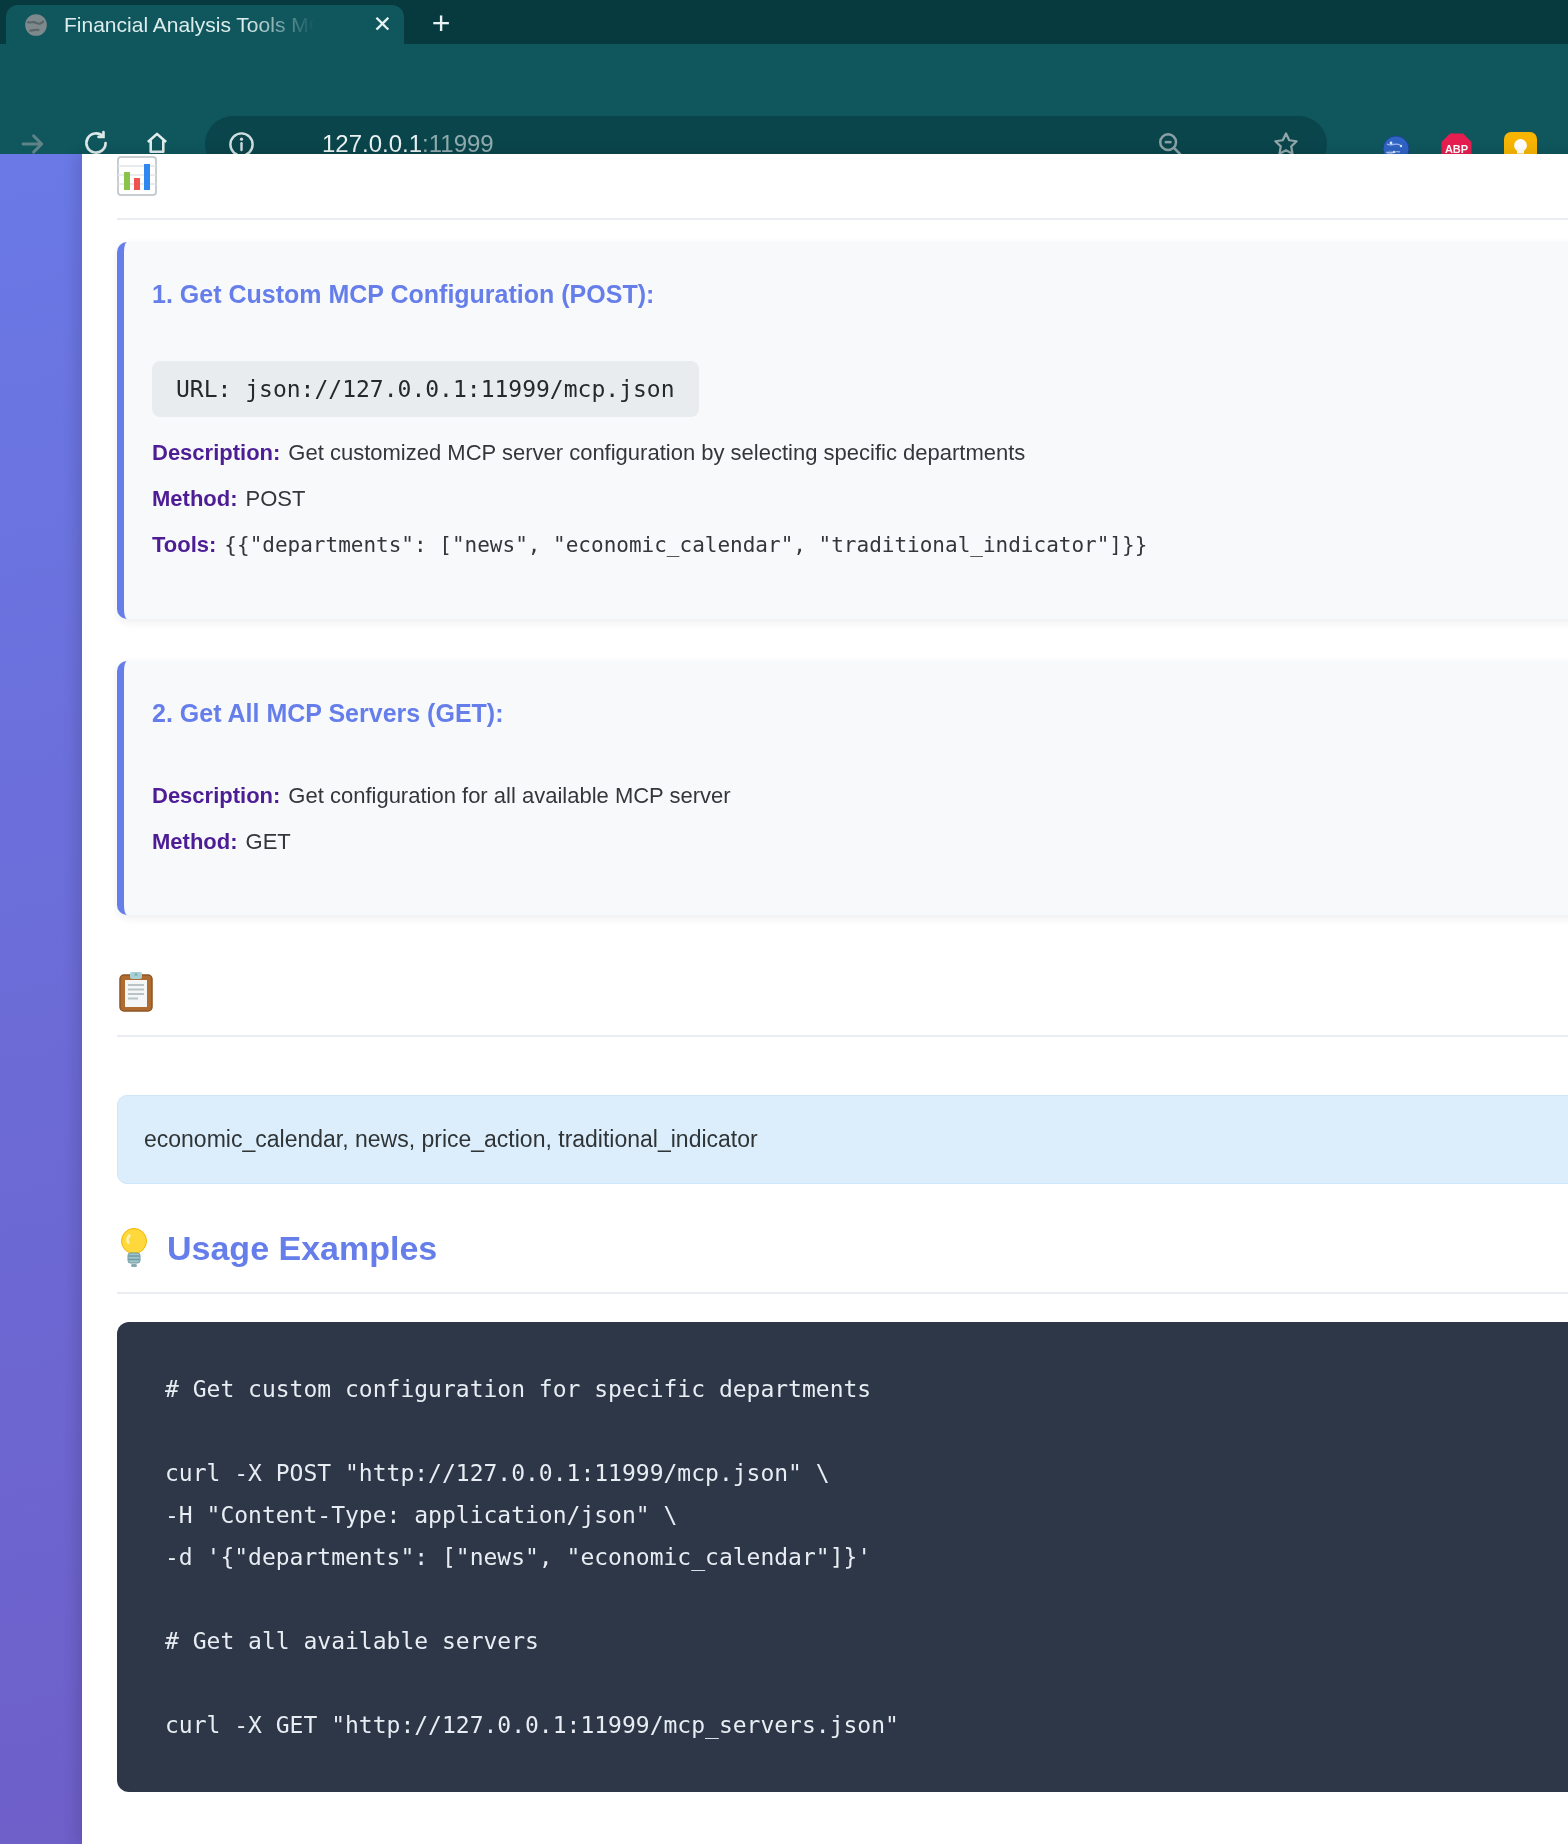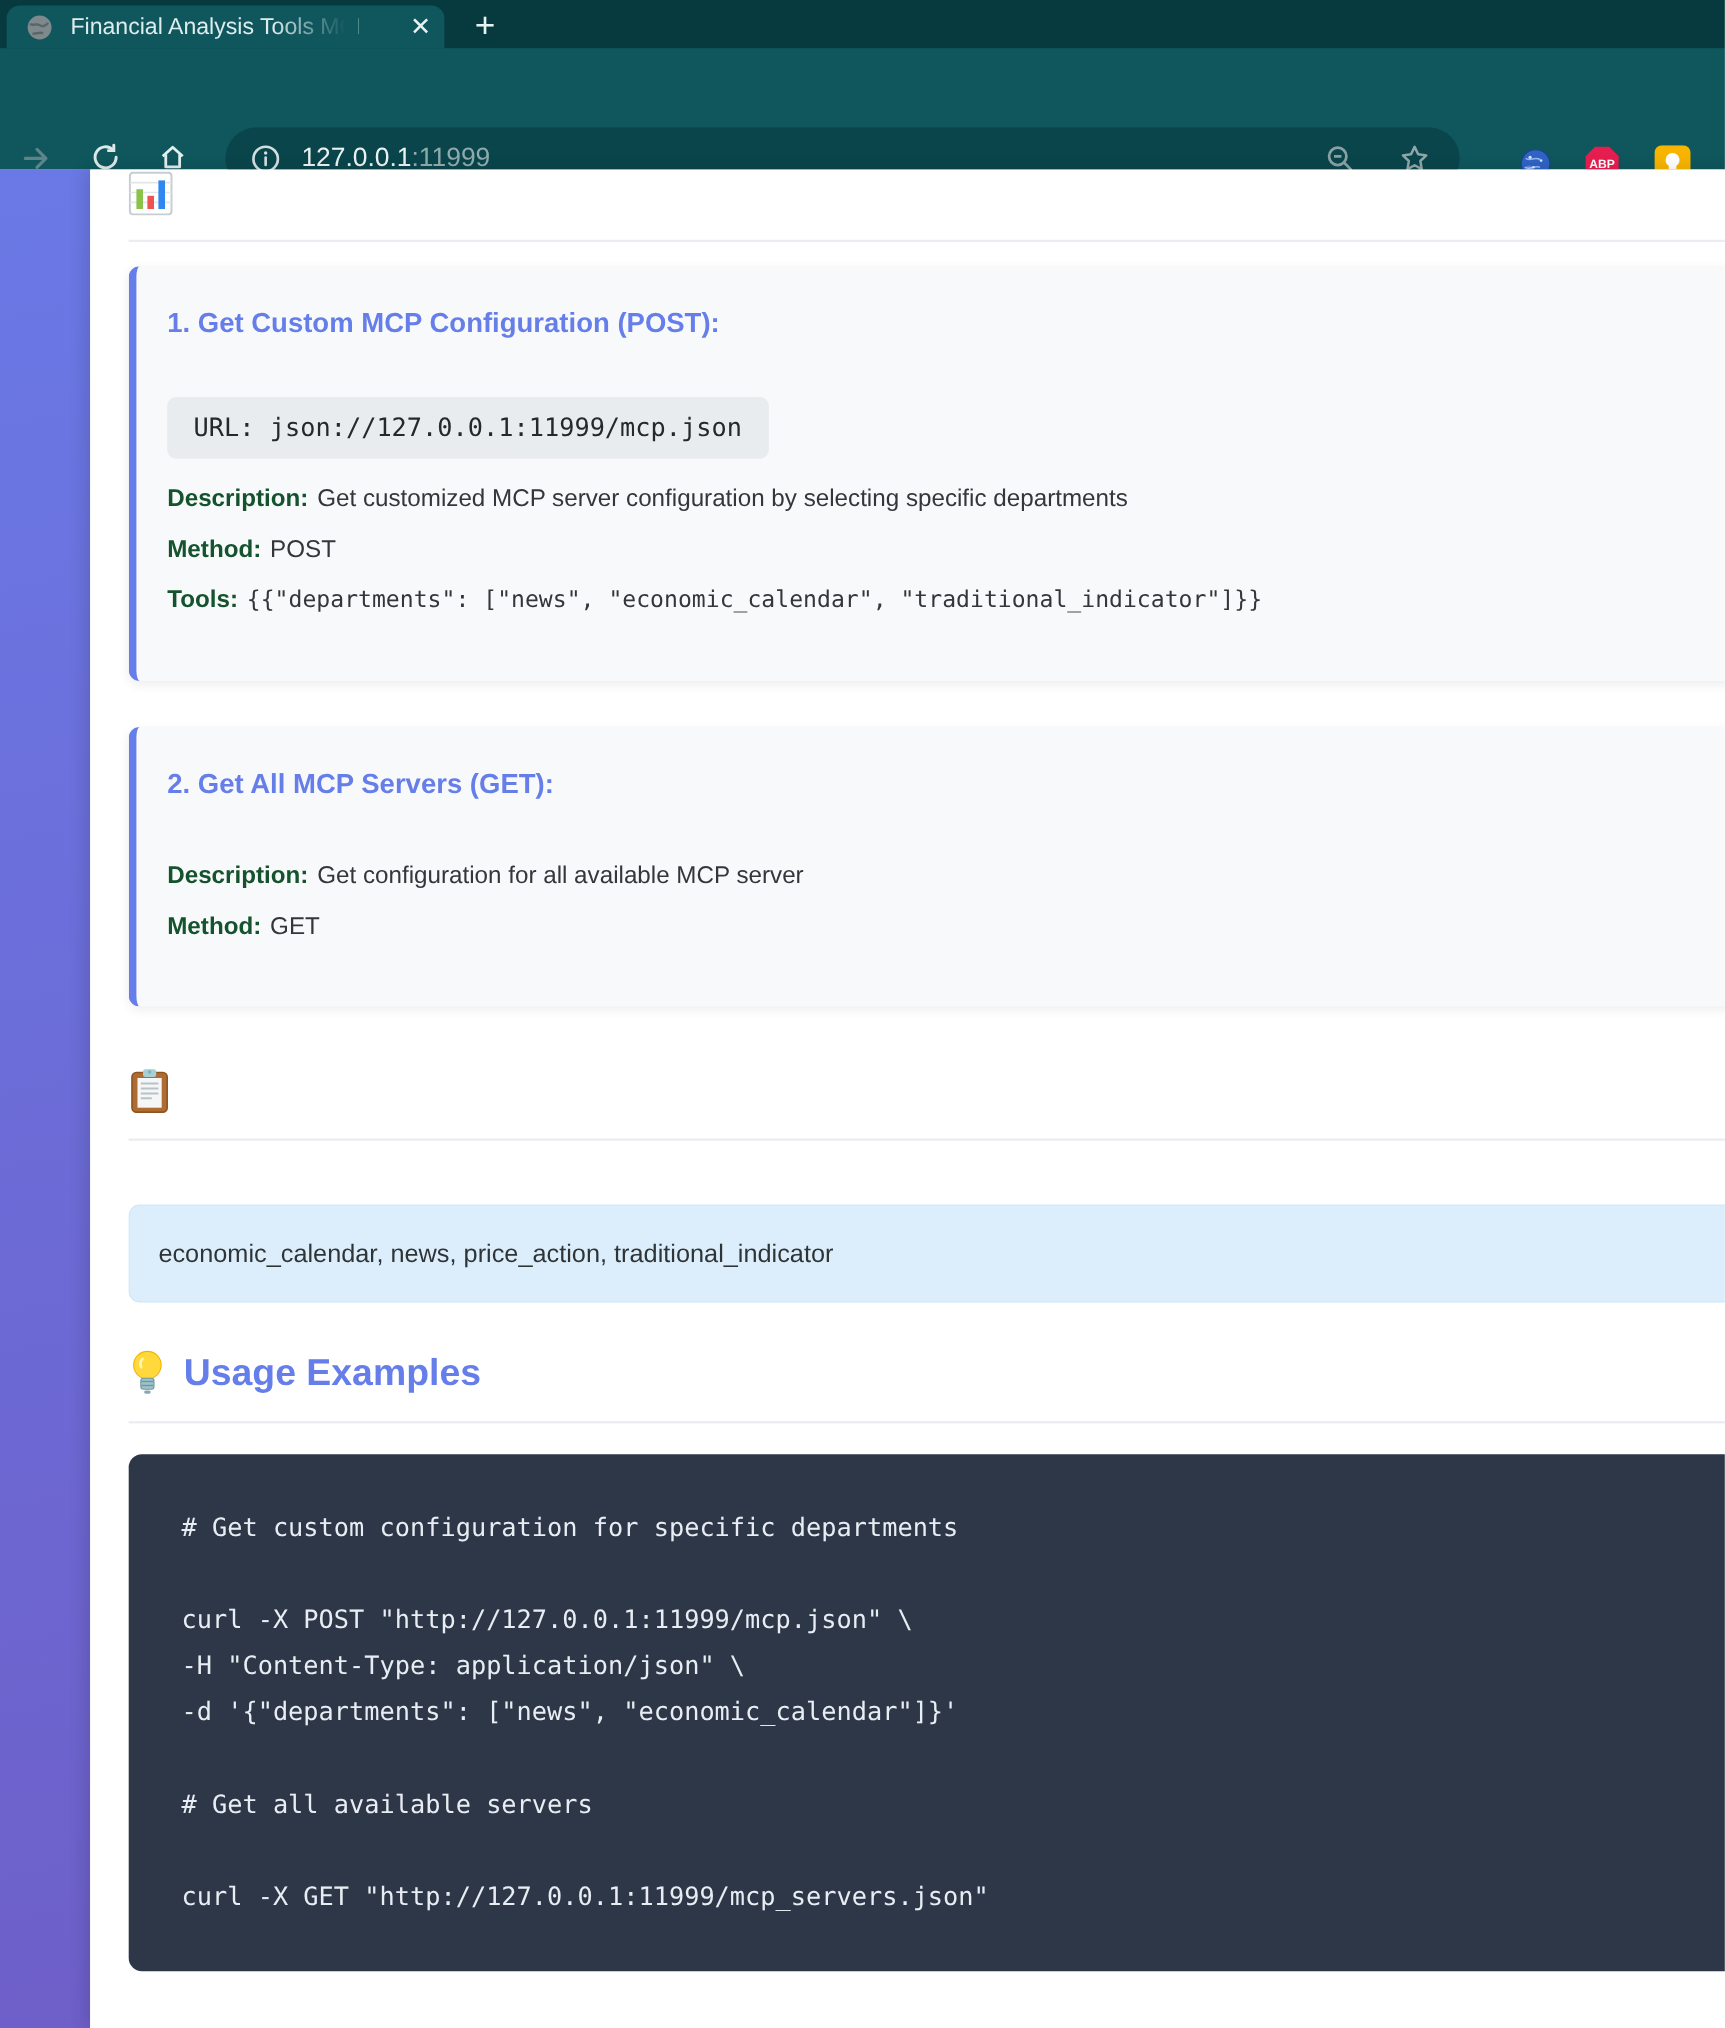--- a/index.html
+++ b/index.html
@@ -25,21 +25,21 @@
   .newtab { position:absolute; left:419px; top:4px; width:44px; height:38px;
     color:#e8f2f2; font-size:32px; font-weight:300; display:flex; align-items:center; justify-content:center; }
 
   .toolbar { position:absolute; top:44px; left:0; width:100%; height:110px; background:#0f565d; }
   .navicon { position:absolute; top:85px; }
   .nav-forward { left:18px; }
   .nav-reload  { left:82px; }
   .nav-home    { left:143px; }
   .urlbar {
     position:absolute; left:205px; top:72px; width:1122px; height:56px;
-    background:#0a454c; border-radius:28px; display:flex; align-items:center; padding:0 26px 0 22px;
+    background:#0a454c; border-radius:28px; display:flex; align-items:center; padding:0 26px 0 22px;gap:48px;
   }
   .url-text { margin-left:18px; font-size:24px; white-space:nowrap; }
   .url-host { color:#eaf2f2; }
   .url-port { color:#90abae; }
   .urlbar .spacer { flex:1; }
   .ext { position:absolute; top:88px; }
   .ext-globe { left:1381px; top:90px; }
   .ext-abp   { left:1440px;align-items:center; }
   .ext-keep  { left:1504px; }
 
@@ -67,21 +67,21 @@
     box-shadow:0 3px 10px rgba(0,0,0,0.07);
   }
   .endpoint-card.second { margin-top:42px; }
   .card-title { color:#667eea; font-size:25px; font-weight:bold; margin:0 0 52px 0; }
   .url-box {
     display:inline-block; background:#e9ecef; border-radius:8px; padding:15px 24px;
     font-family:"DejaVu Sans Mono", monospace; font-size:23px; color:#24292e;
     margin:0 0 20px 0; white-space:nowrap;
   }
   .card-line { font-size:22px; color:#33373b; margin:0 0 14px 0; line-height:1.45; }
-  .card-line .lbl { font-weight:bold; color:#14532d; margin-right:8px; }
+  .card-line .lbl { font-weight:bold; color:#4c1d95; margin-right:8px; }
   .card-line .mono { font-family:"DejaVu Sans Mono", monospace; font-size:21px; }
 
   .info-box {
     background:#dceefb; border:1px solid #cde6f9; border-radius:10px;
     padding:30px 26px; font-size:23px; color:#2f3437; margin-top:58px;
   }
 
   .code-block {
     margin-top:28px; background:#2d3748; color:#e8edf3; border-radius:12px;
     padding:46px 48px; font-family:"DejaVu Sans Mono", monospace;

